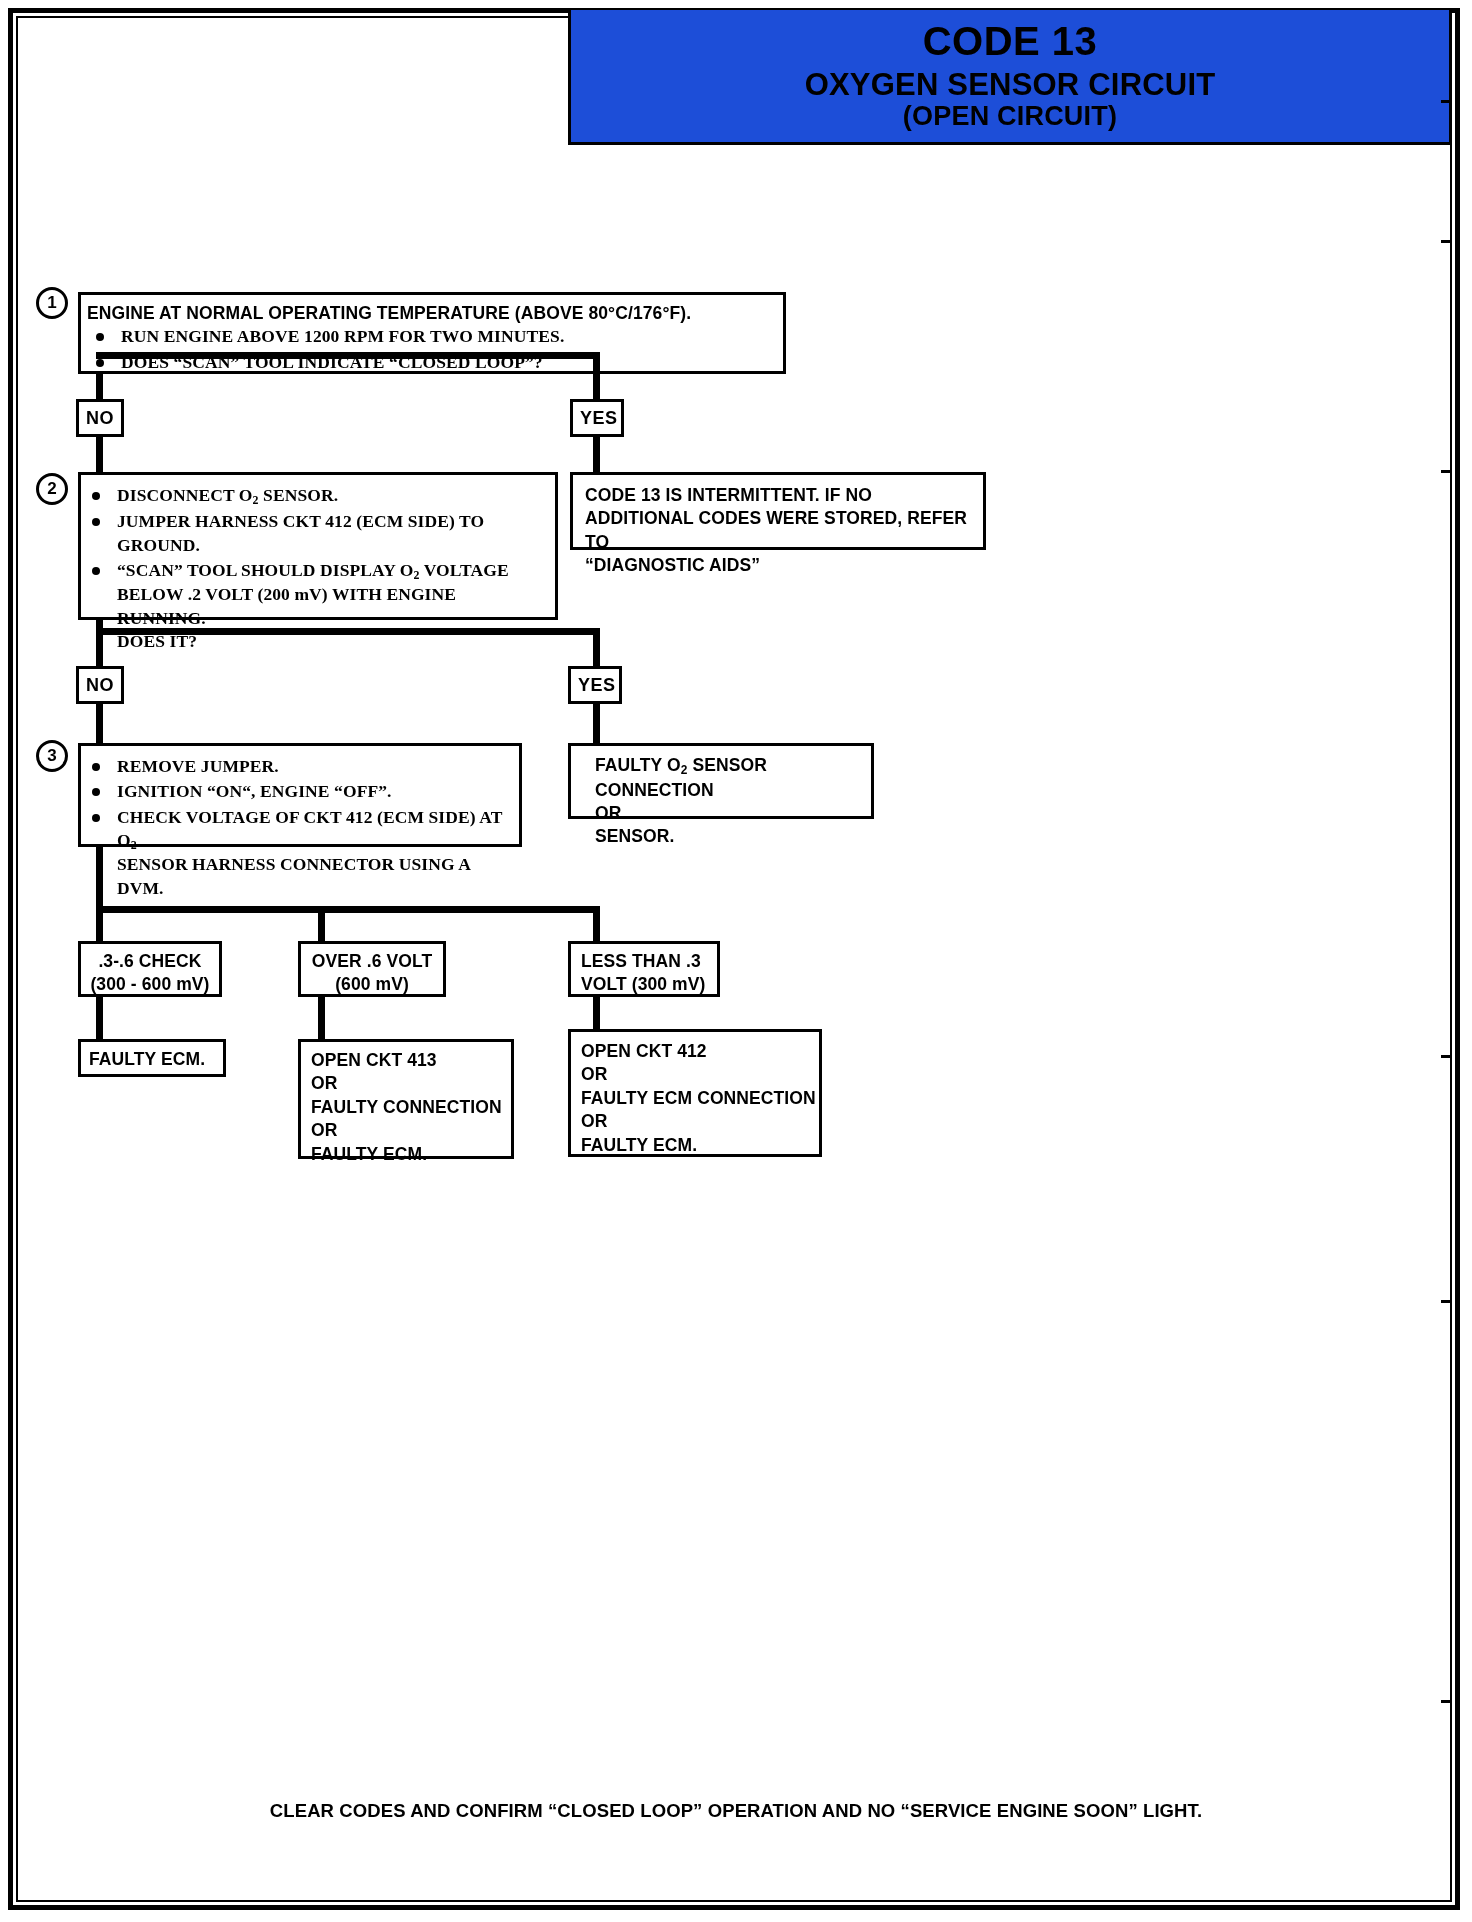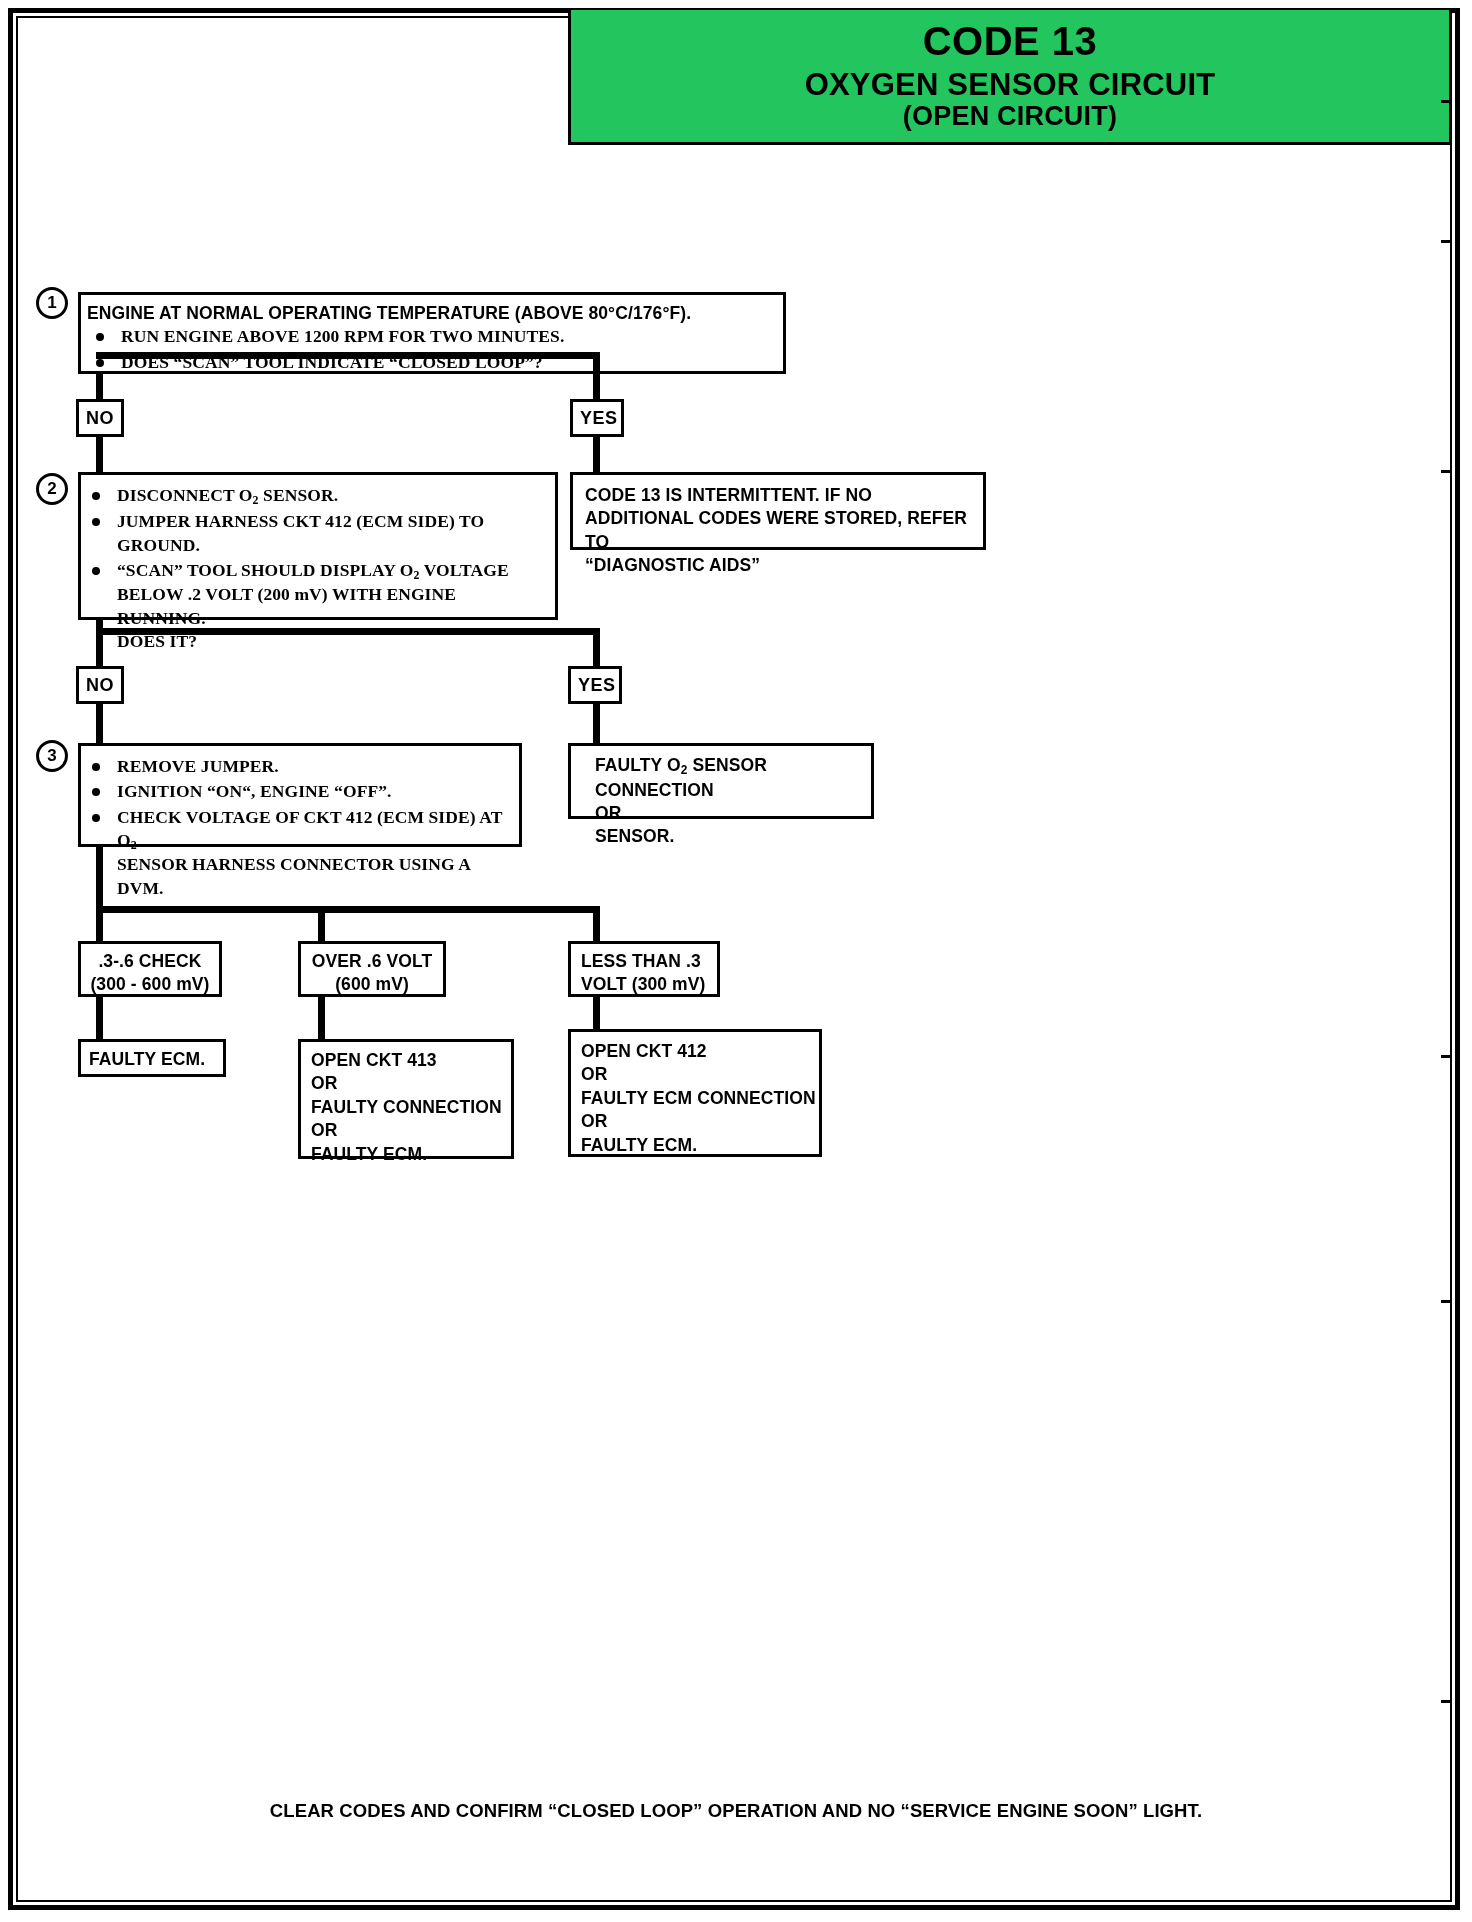--- a/index.html
+++ b/index.html
@@ -20,21 +20,21 @@
   }
   .page-border-inner{
     position:absolute;left:16px;top:16px;width:1436px;height:1886px;
     border:2px solid #000;box-sizing:border-box;
   }
 
   
   .header-box{
     position:absolute;left:568px;top:10px;width:884px;height:135px;
     border:3px solid #000;border-top:none;box-sizing:border-box;
-    background:#22c55e;
+    background:#1d4ed8;
     display:flex;flex-direction:column;align-items:center;justify-content:center;
   }
   .header-title{
     font-size:40px;font-weight:bold;letter-spacing:.5px;line-height:1.05;
     margin-bottom:6px;
   }
   .header-sub{
     font-size:31px;font-weight:bold;letter-spacing:.2px;line-height:1.1;
   }
   .header-sub2{

